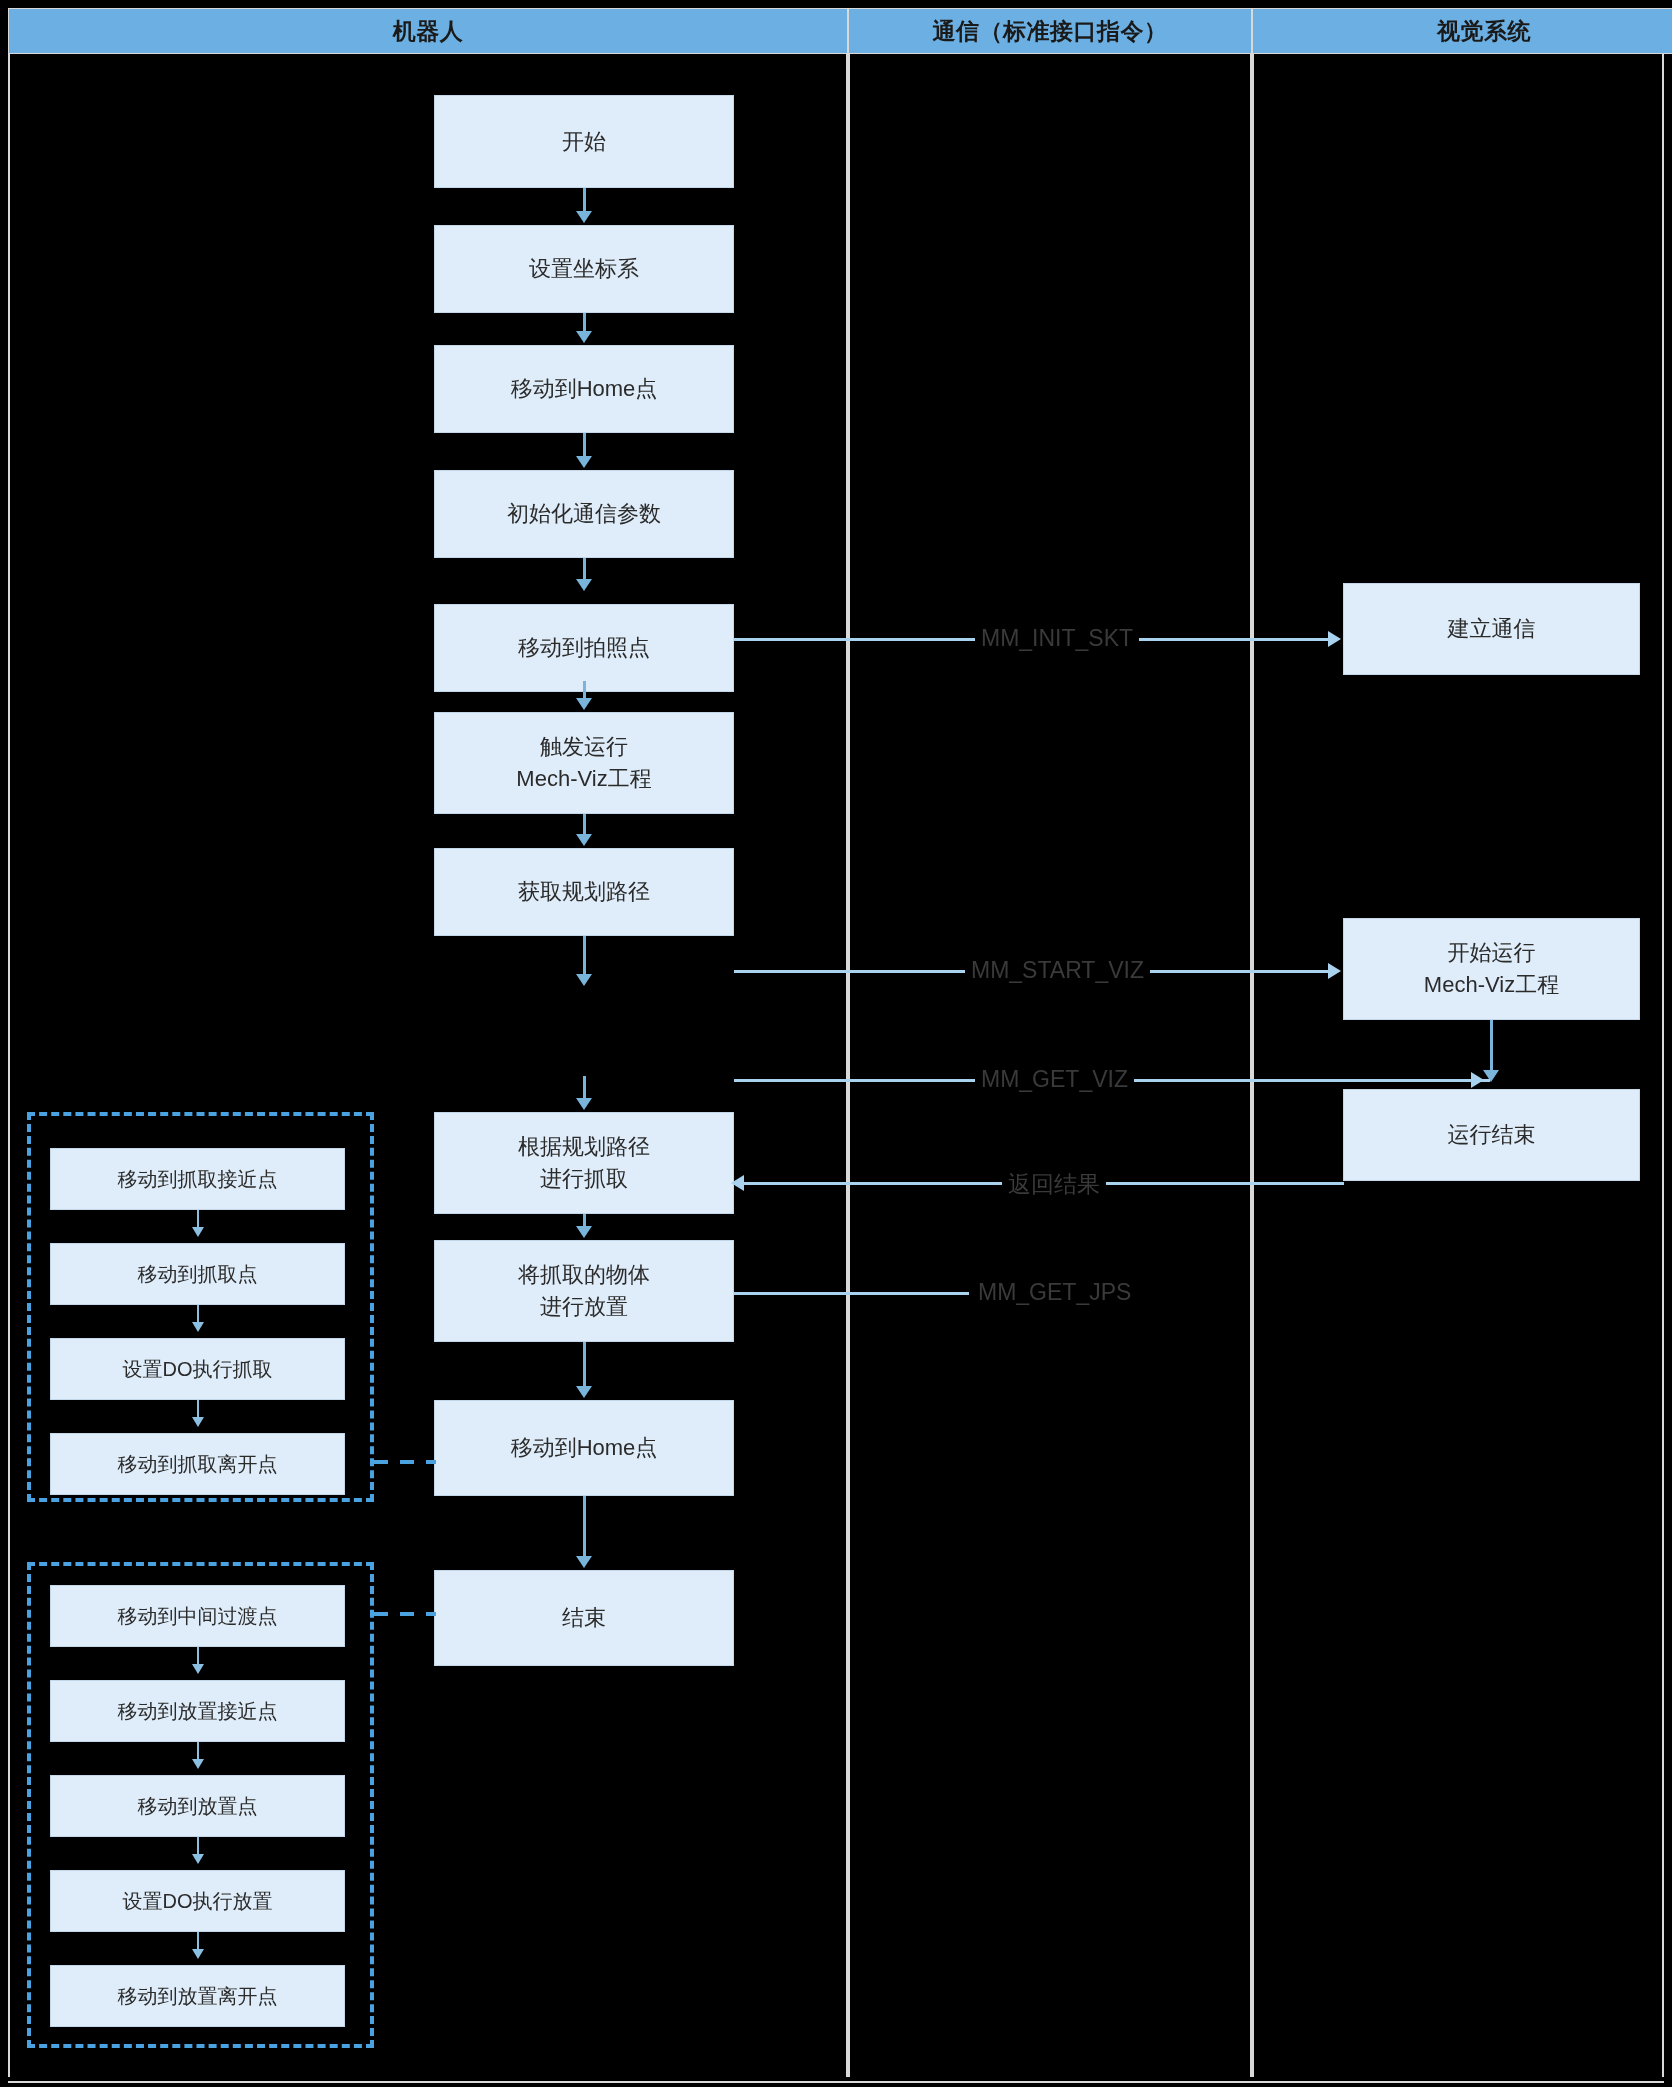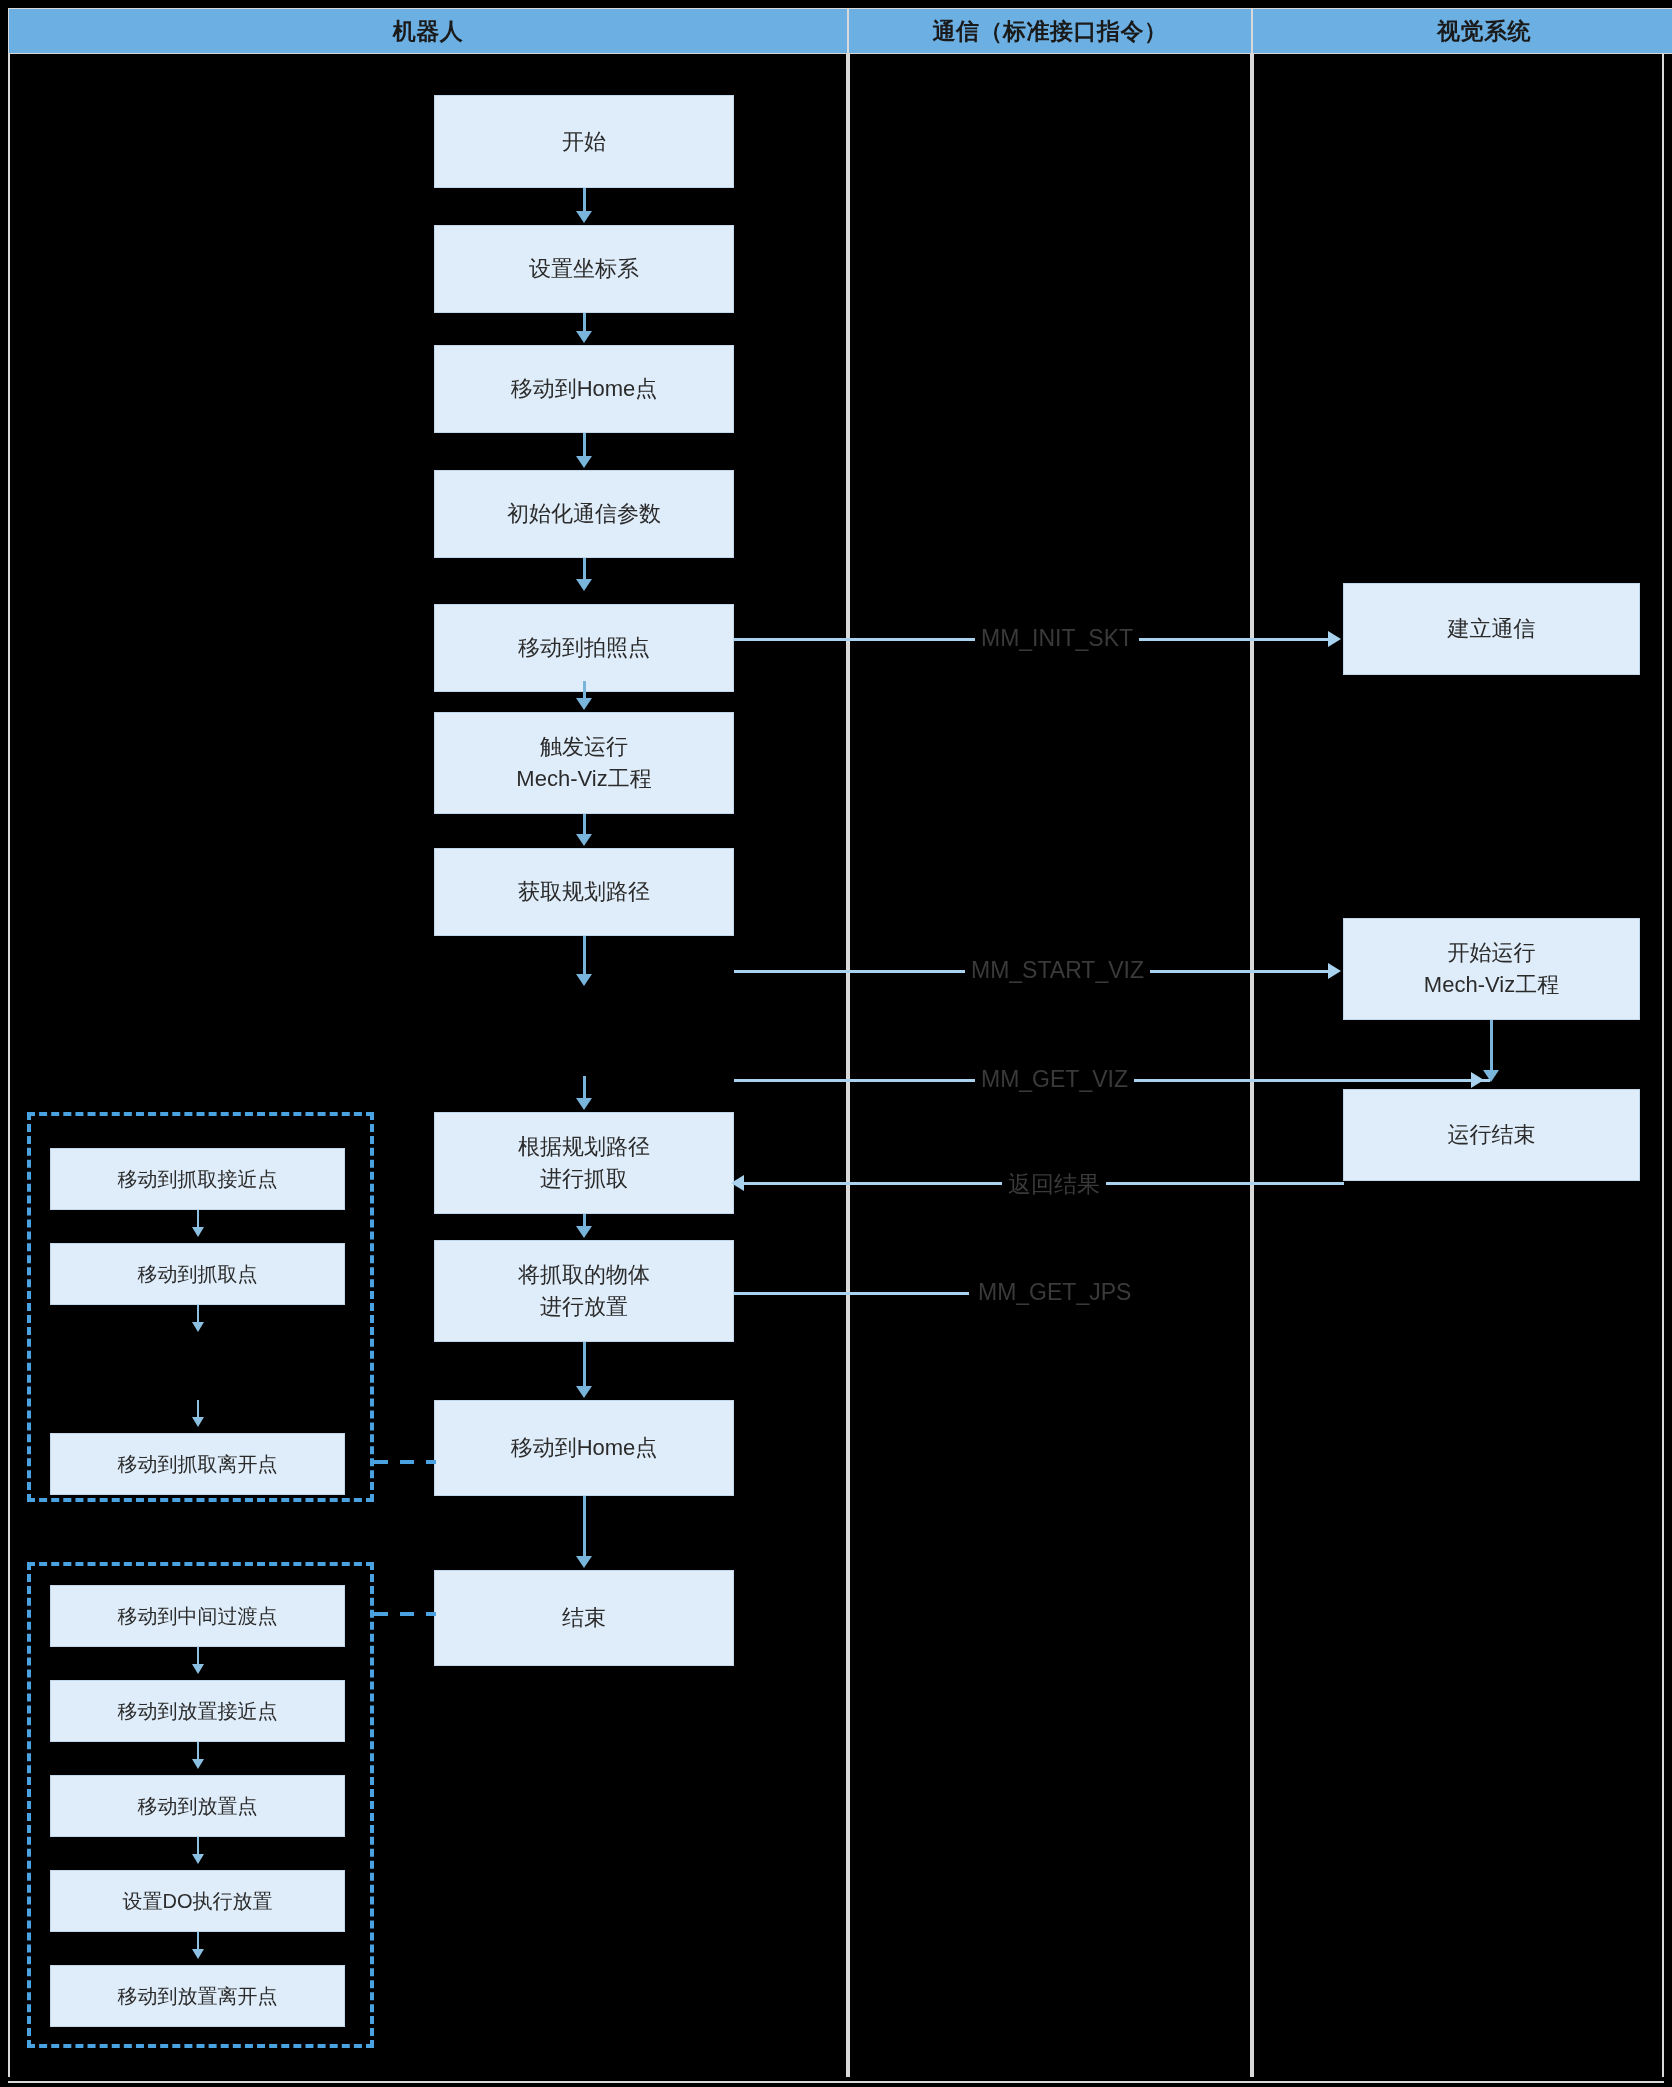--- a/index.html
+++ b/index.html
@@ -213,20 +213,23 @@
   </div>
   <div class="vline-sm" style="left:197px;top:1210px;height:20px;"></div>
   <div class="arr-down-sm" style="left:192px;top:1227px;"></div>
 
   <div class="box small" style="left:50px;top:1243px;width:295px;height:62px;">
     <span>移动到抓取点</span>
   </div>
   <div class="vline-sm" style="left:197px;top:1305px;height:20px;"></div>
   <div class="arr-down-sm" style="left:192px;top:1322px;"></div>
 
+  <div class="box small" style="left:50px;top:1338px;width:295px;height:62px;">
+    <span>设置DO执行抓取</span>
+  </div>
   <div class="vline-sm" style="left:197px;top:1400px;height:20px;"></div>
   <div class="arr-down-sm" style="left:192px;top:1417px;"></div>
 
   <div class="box small" style="left:50px;top:1433px;width:295px;height:62px;">
     <span>移动到抓取离开点</span>
   </div>
 
   <div class="dashlink" style="left:374px;top:1460px;width:62px;"></div>
 
   <div class="dashgroup" style="left:27px;top:1562px;width:347px;height:486px;"></div>

